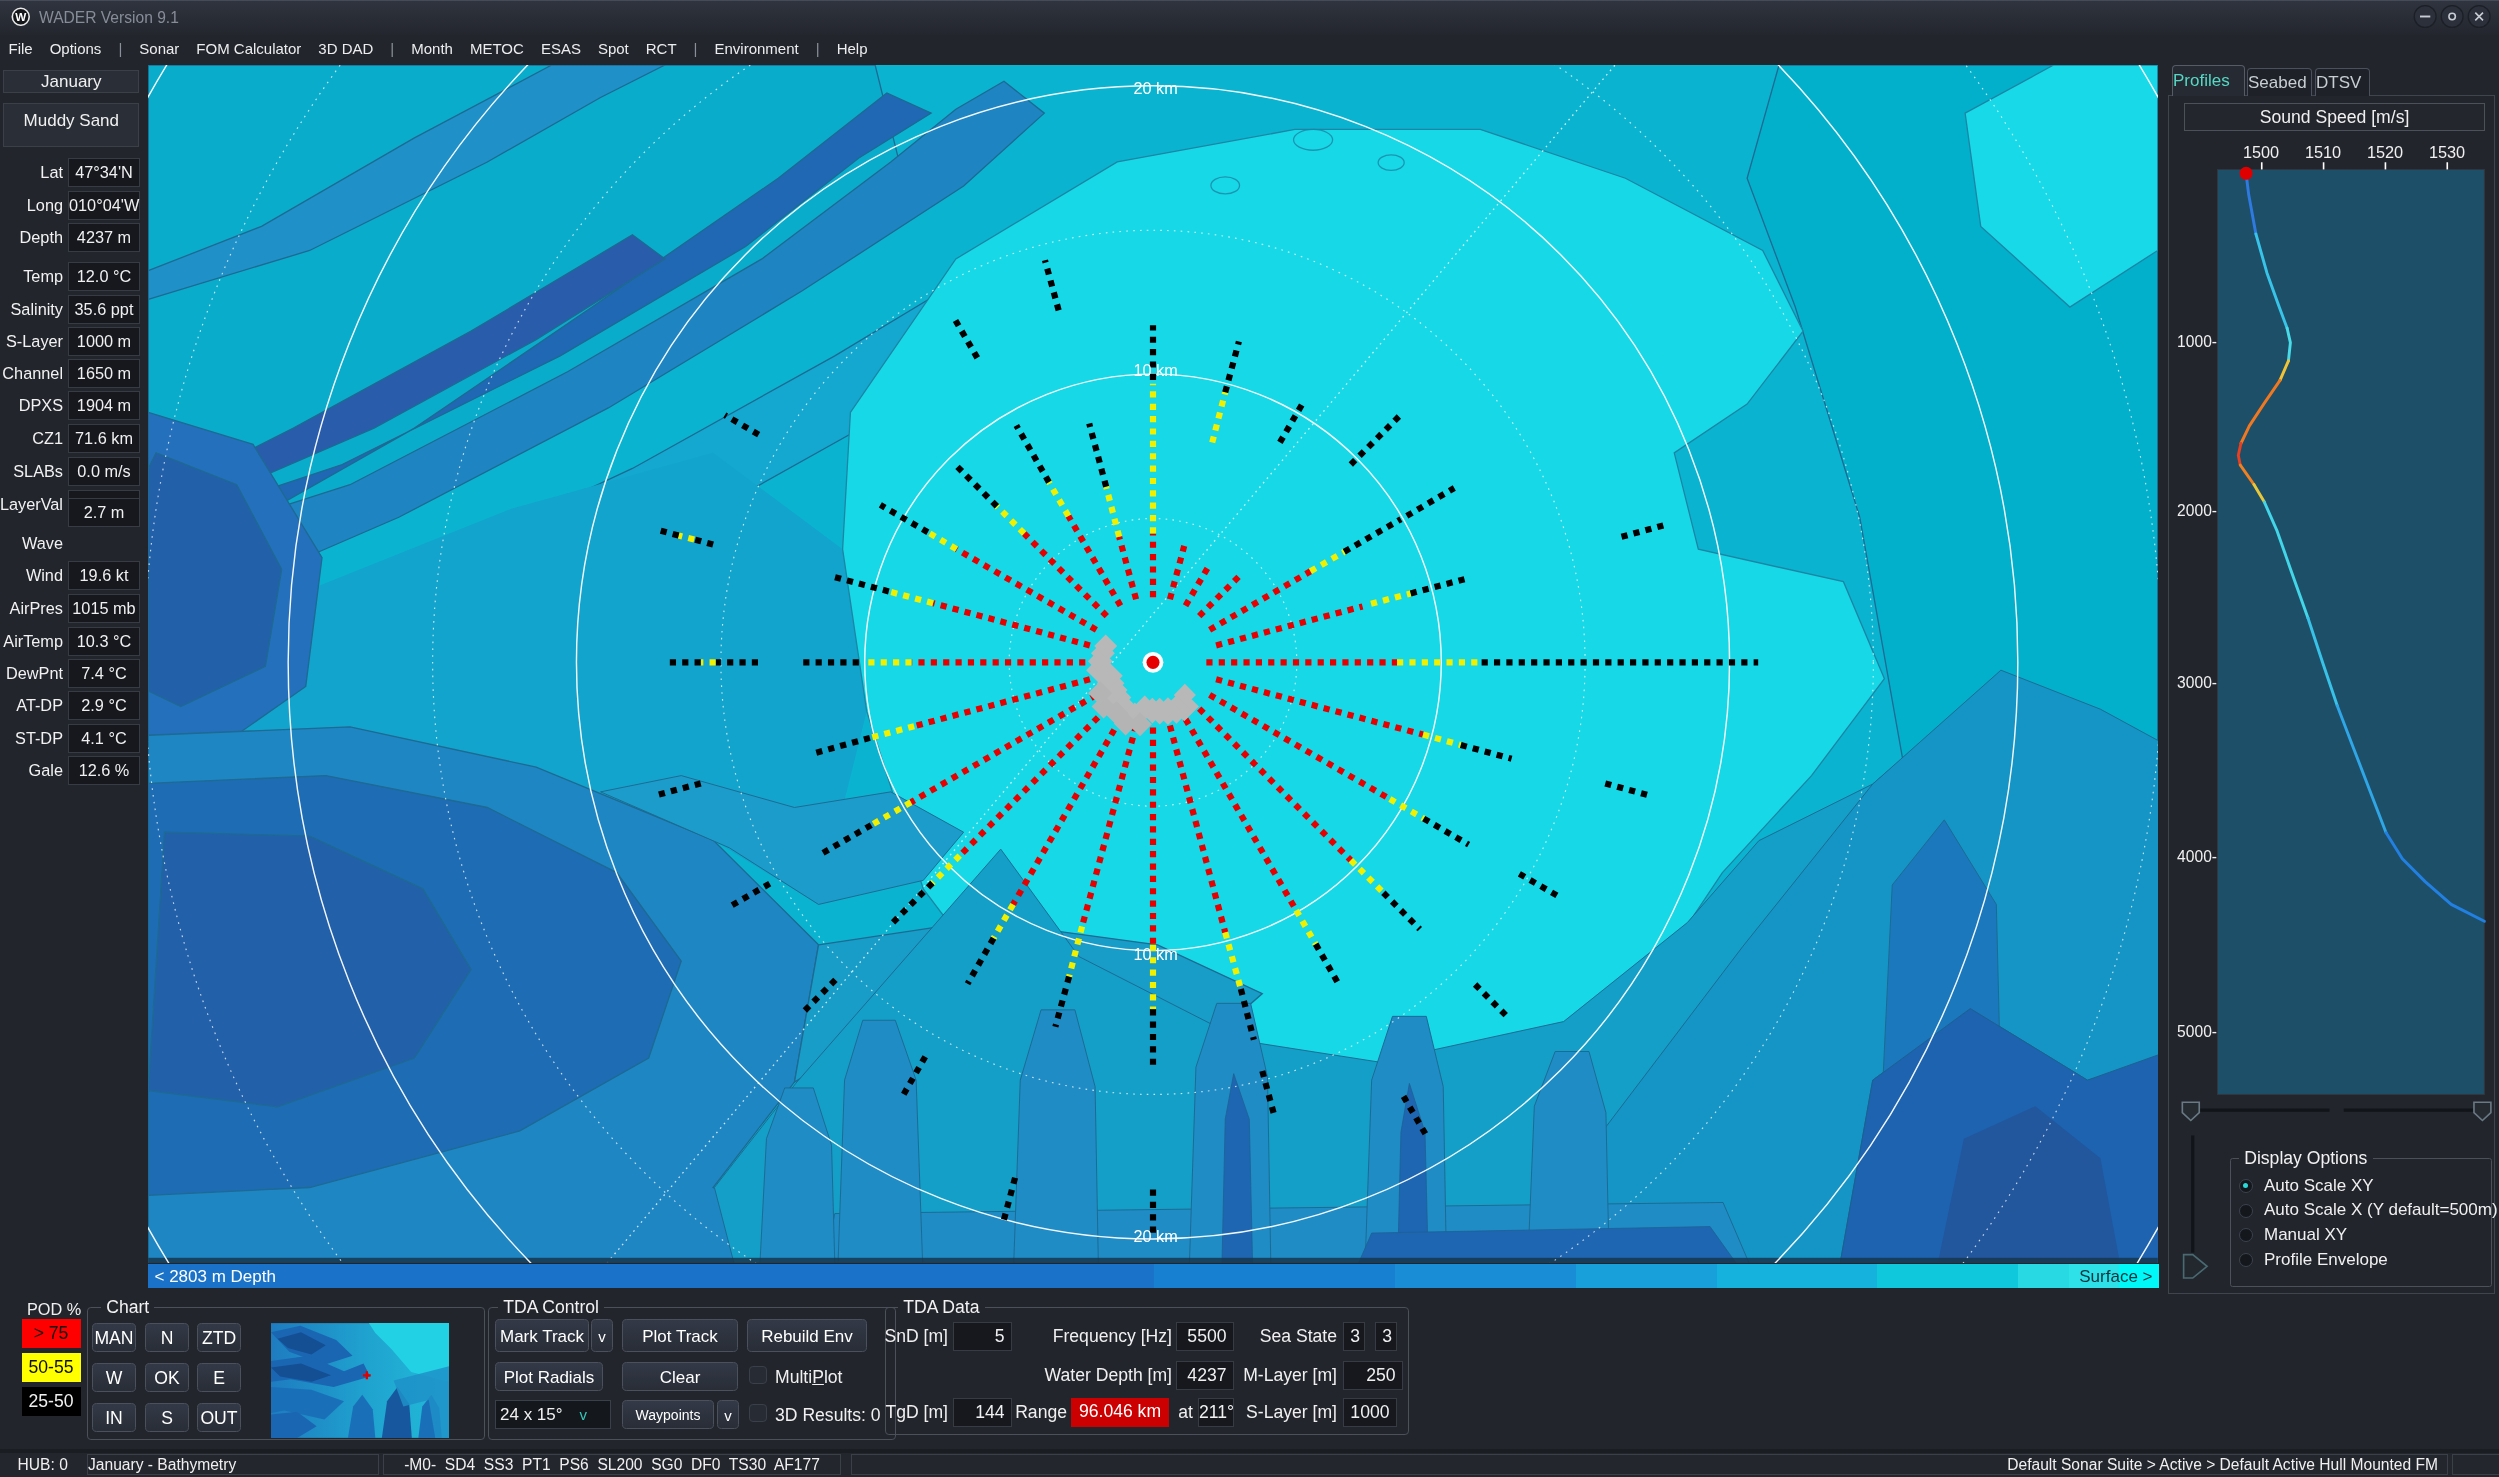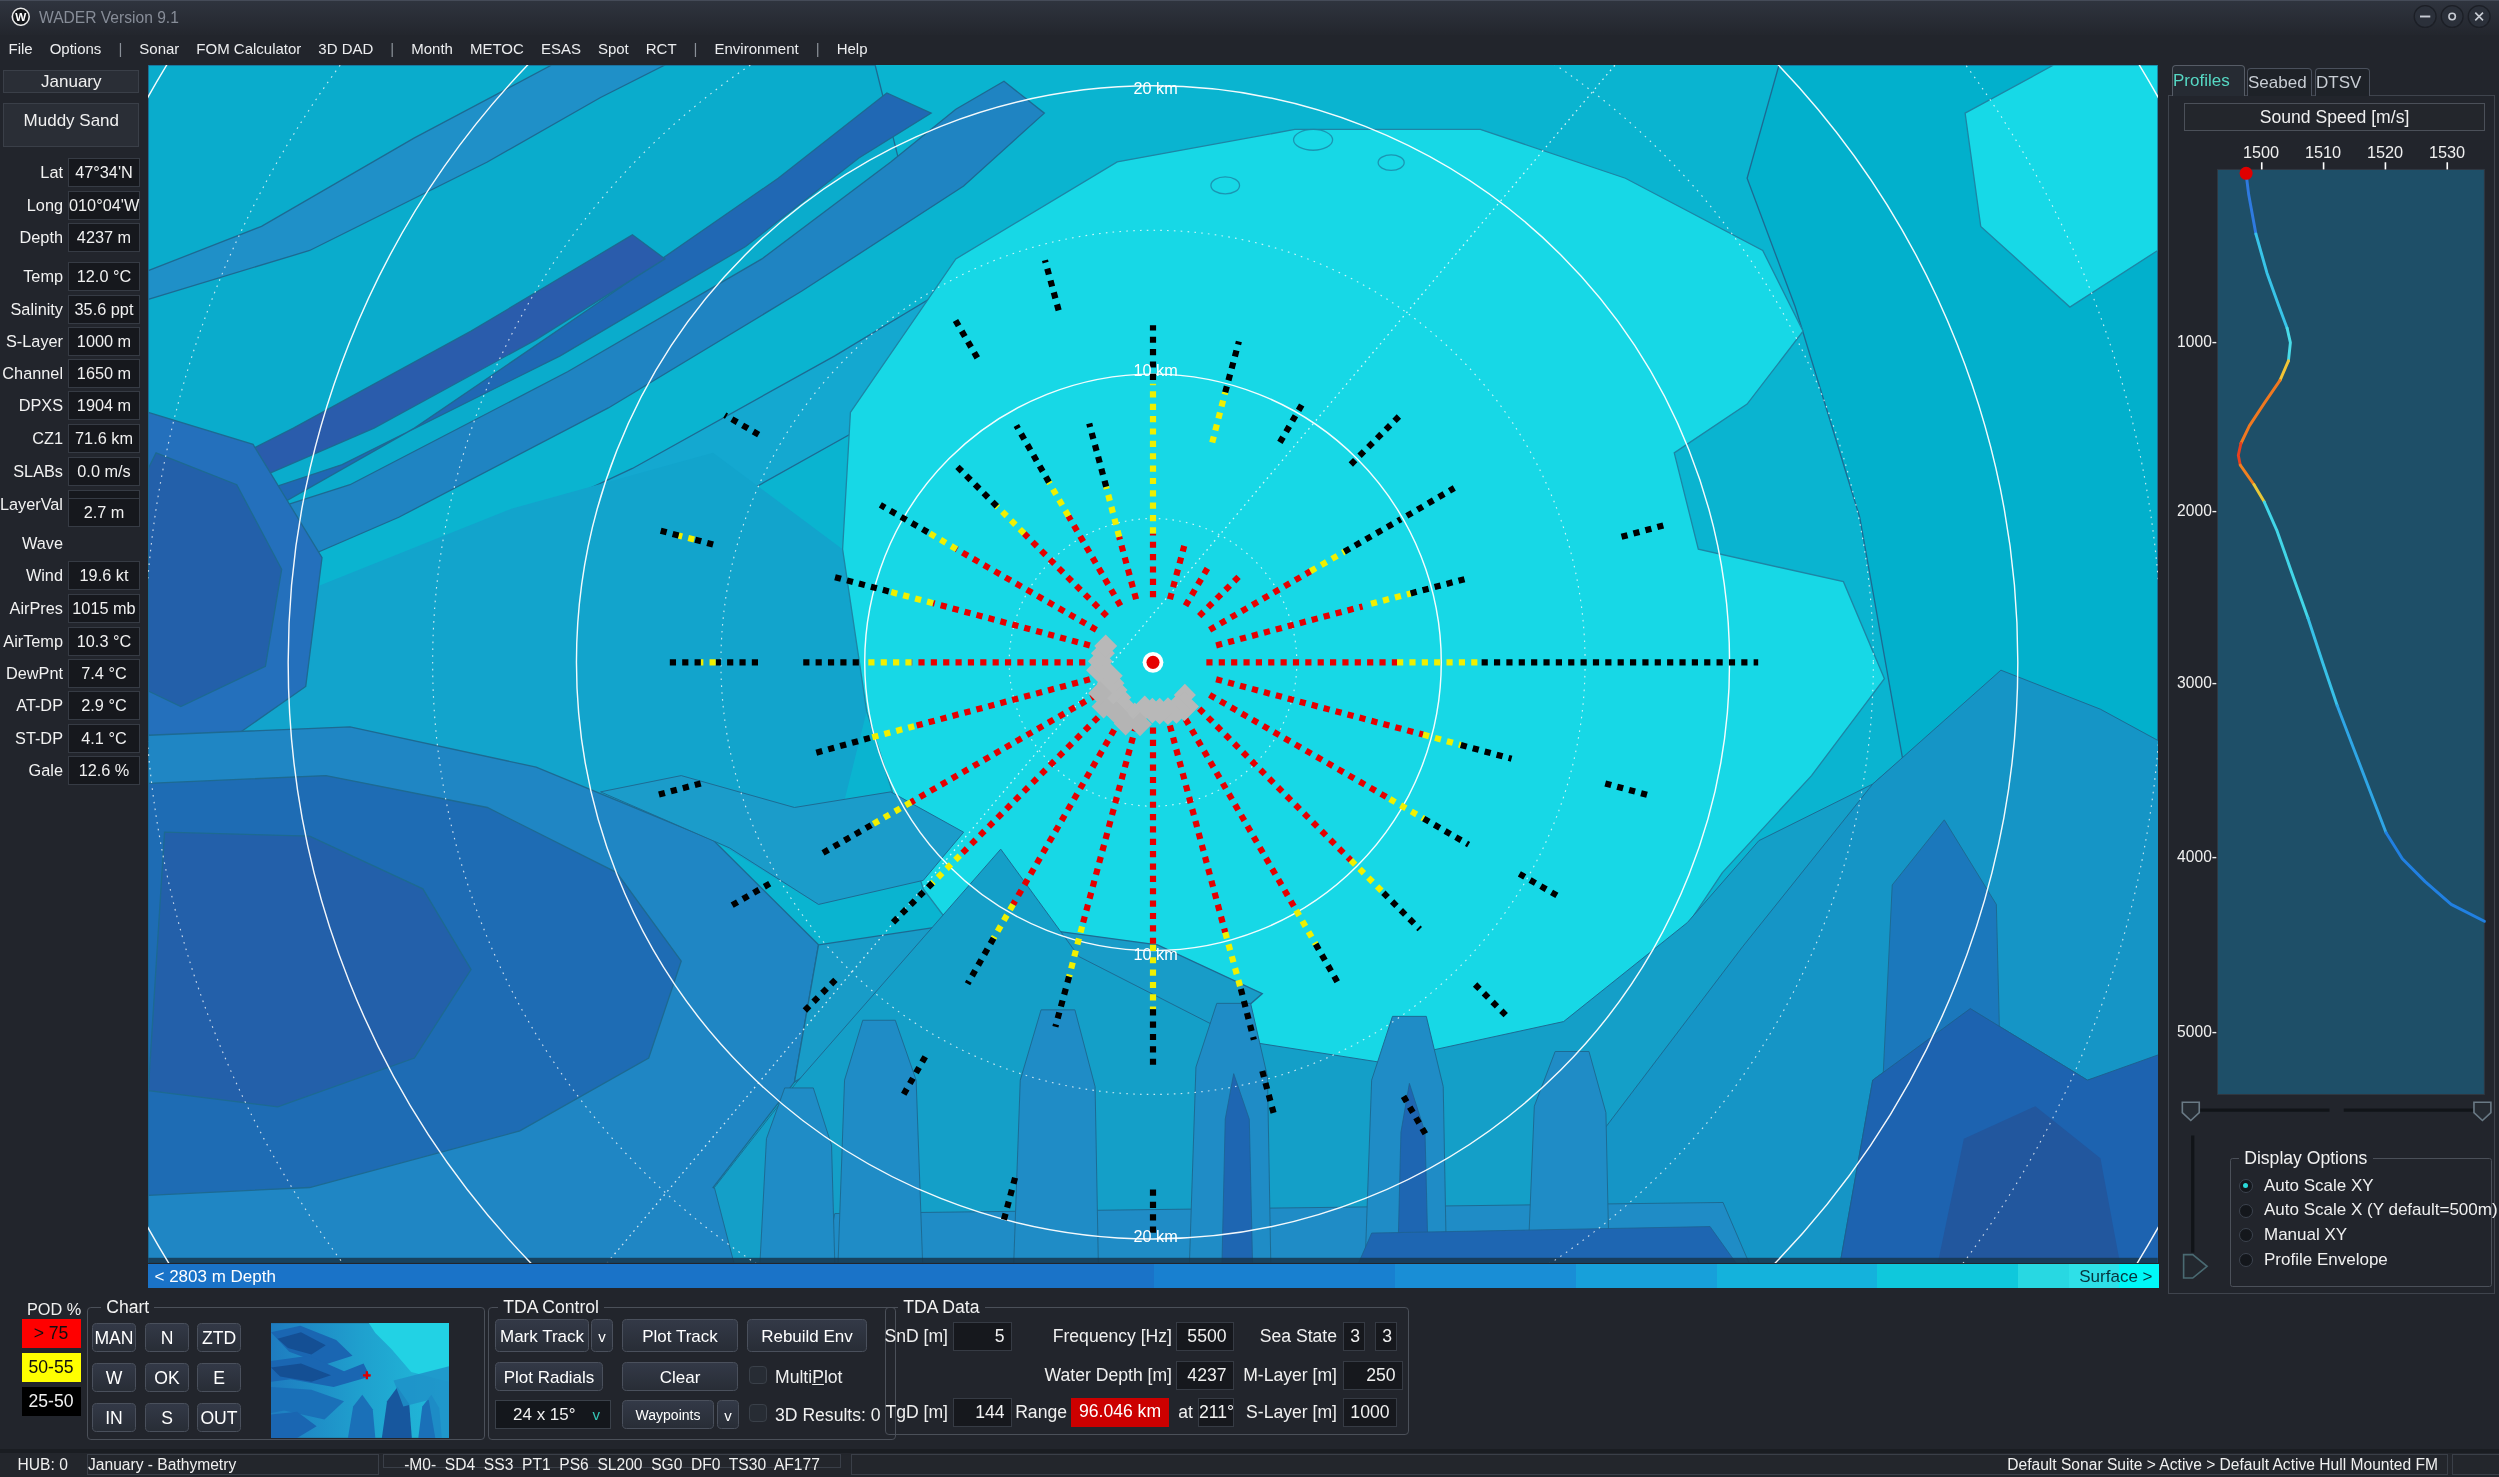--- a/index.html
+++ b/index.html
@@ -346,21 +346,21 @@
 <div class="grp" style="left:488px;top:1307px;width:408px;height:133px"></div>
 <div class="glab" style="left:498px;top:1297px">TDA Control</div>
 <div class="btn" style="left:495px;top:1319px;width:94px;height:33px;line-height:33px;font-size:17px">Mark Track</div>
 <div class="btn" style="left:591px;top:1319px;width:22px;height:33px;line-height:33px;font-size:15px">v</div>
 <div class="btn" style="left:622px;top:1319px;width:116px;height:33px;line-height:33px;font-size:17px">Plot Track</div>
 <div class="btn" style="left:747px;top:1319px;width:120px;height:33px;line-height:33px;font-size:17px">Rebuild Env</div>
 <div class="btn" style="left:495px;top:1362px;width:108px;height:29px;line-height:29px;font-size:17px">Plot Radials</div>
 <div class="btn" style="left:622px;top:1362px;width:116px;height:29px;line-height:29px;font-size:17px">Clear</div>
 <div class="cb" style="left:749px;top:1366px"></div>
 <div class="abs" style="left:775px;top:1367px;font-size:17.6px">Multi<span style="text-decoration:underline">P</span>lot</div>
-<div class="abs" style="left:495px;top:1400px;width:116px;height:29px;background:#14171c;border:0.7px solid #3a4049;font-size:17px;line-height:28px"><span style="margin-left:17px">24 x 15°</span><span style="color:#35c8b8;margin-left:17px;font-size:15px">v</span></div>
+<div class="abs" style="left:495px;top:1400px;width:116px;height:29px;background:#14171c;border:0.7px solid #3a4049;font-size:17px;line-height:28px"><span style="margin-left:4px">24 x 15°</span><span style="color:#35c8b8;margin-left:17px;font-size:15px">v</span></div>
 <div class="btn" style="left:622px;top:1400px;width:92px;height:29px;line-height:29px;font-size:14px">Waypoints</div>
 <div class="btn" style="left:717px;top:1400px;width:22px;height:29px;line-height:29px;font-size:15px">v</div>
 <div class="cb" style="left:749px;top:1404px"></div>
 <div class="abs" style="left:775px;top:1405px;font-size:17.6px">3D Results: 0</div>
 <div class="grp" style="left:885px;top:1307px;width:524px;height:128px"></div>
 <div class="glab" style="left:898px;top:1297px">TDA Data</div>
 <div class="flab" style="right:1552px;top:1322px">SnD [m]</div>
 <div class="vbox" style="left:953px;top:1322px;width:59px">5</div>
 <div class="flab" style="right:1328px;top:1322px">Frequency [Hz]</div>
 <div class="vbox" style="left:1176px;top:1322px;width:58px">5500</div>
@@ -376,16 +376,16 @@
 <div class="flab" style="right:1433px;top:1398px">Range</div>
 <div class="abs" style="left:1071px;top:1398px;width:98px;height:29px;background:#cc0000;color:#fff;font-size:17.6px;line-height:27px;text-align:center">96.046 km</div>
 <div class="flab" style="right:1307px;top:1398px">at</div>
 <div class="vbox" style="left:1198px;top:1398px;width:36px;padding-right:3.9px;text-align:center">211°</div>
 <div class="flab" style="right:1163px;top:1398px">S-Layer [m]</div>
 <div class="vbox" style="left:1343px;top:1398px;width:54px">1000</div>
 <div class="abs" style="left:0;top:1449px;width:2500px;height:3.9px;background:#1a1d22"></div>
 <div class="abs" style="left:0;top:1453px;width:2500px;height:24px;background:#23262c;font-size:15.6px">
 <div class="abs" style="left:17.6px;top:2.6px">HUB: 0</div>
 <div class="abs" style="left:87px;top:0.7px;width:292px;height:21px;border:0.7px solid #3a3f48;text-align:left;line-height:19.5px">January - Bathymetry</div>
-<div class="abs" style="left:383px;top:0.7px;width:458px;height:14px;border:0.7px solid #3a3f48;text-align:center;line-height:19.5px">-M0-&nbsp; SD4&nbsp; SS3&nbsp; PT1&nbsp; PS6&nbsp; SL200&nbsp; SG0&nbsp; DF0&nbsp; TS30&nbsp; AF177</div>
+<div class="abs" style="left:383px;top:0.7px;width:458px;height:21px;border:0.7px solid #3a3f48;text-align:center;line-height:19.5px">-M0-&nbsp; SD4&nbsp; SS3&nbsp; PT1&nbsp; PS6&nbsp; SL200&nbsp; SG0&nbsp; DF0&nbsp; TS30&nbsp; AF177</div>
 <div class="abs" style="left:851px;top:0.7px;width:1597px;height:21px;border:0.7px solid #3a3f48;text-align:right;line-height:19.5px;padding-right:9px">Default Sonar Suite &gt; Active &gt; Default Active Hull Mounted FM</div>
 <div class="abs" style="left:2452px;top:0.7px;width:48px;height:21px;border:0.7px solid #3a3f48"></div>
 </div>
 
 </body></html>

